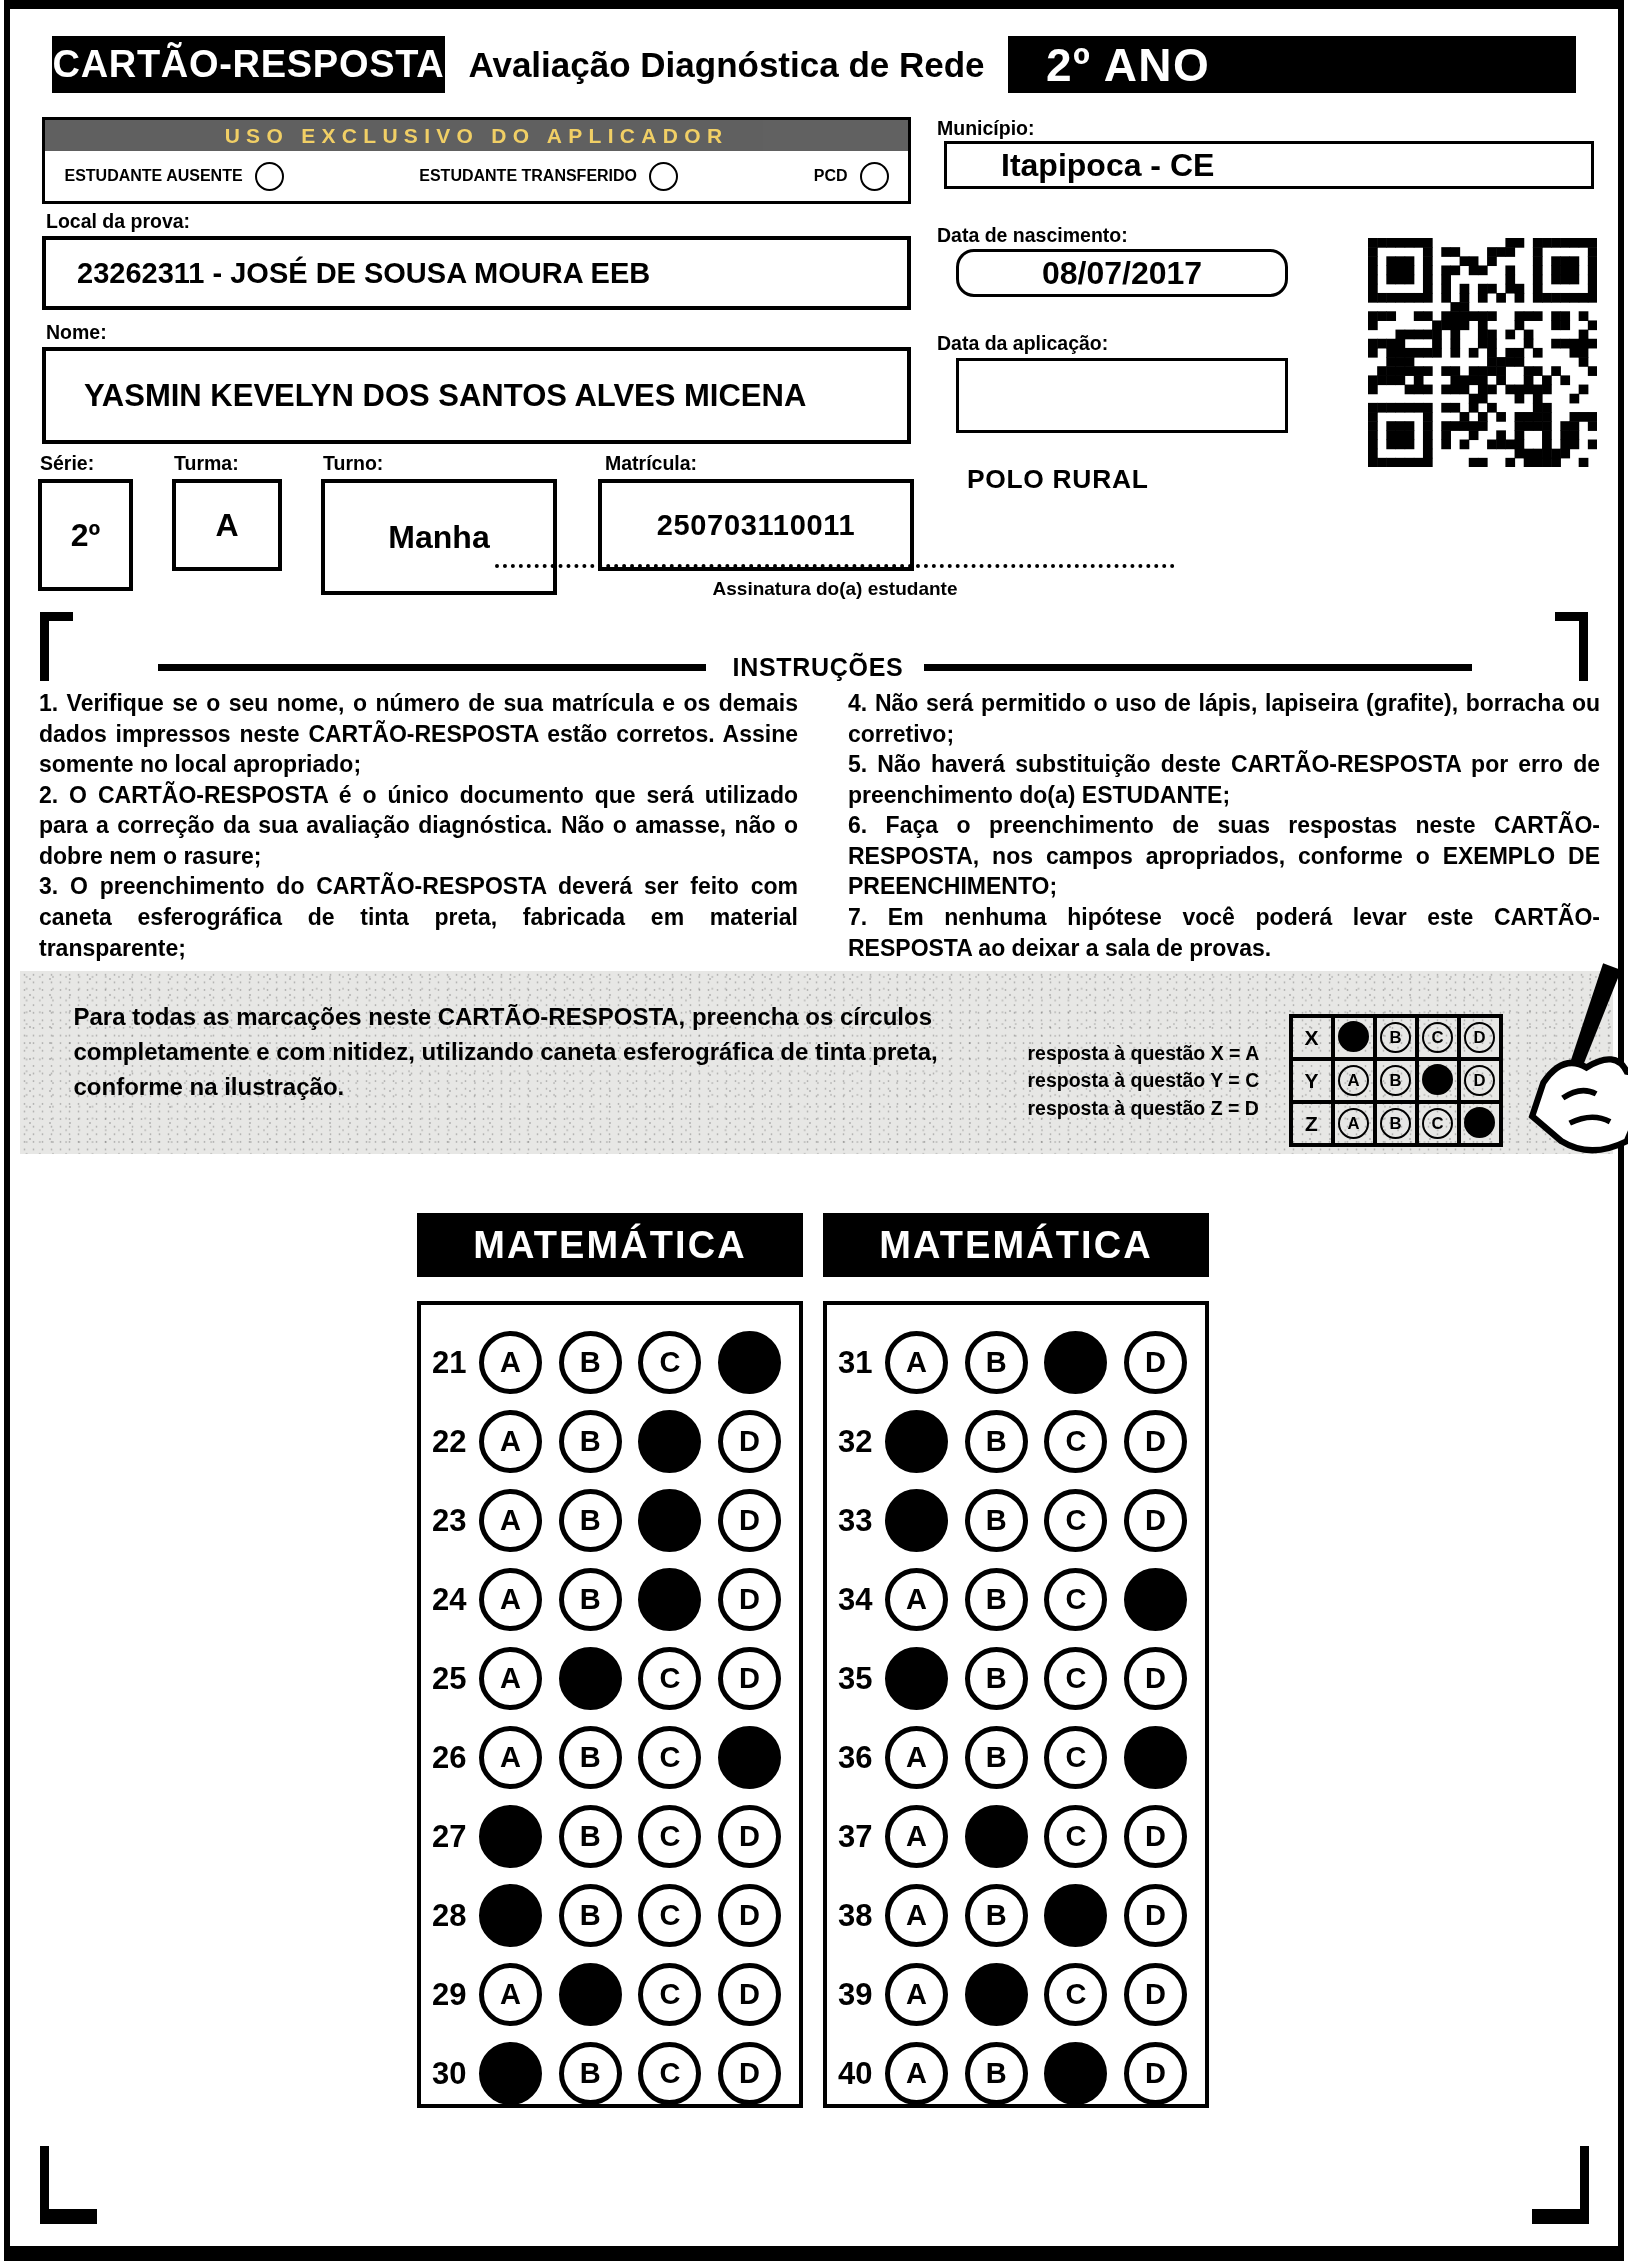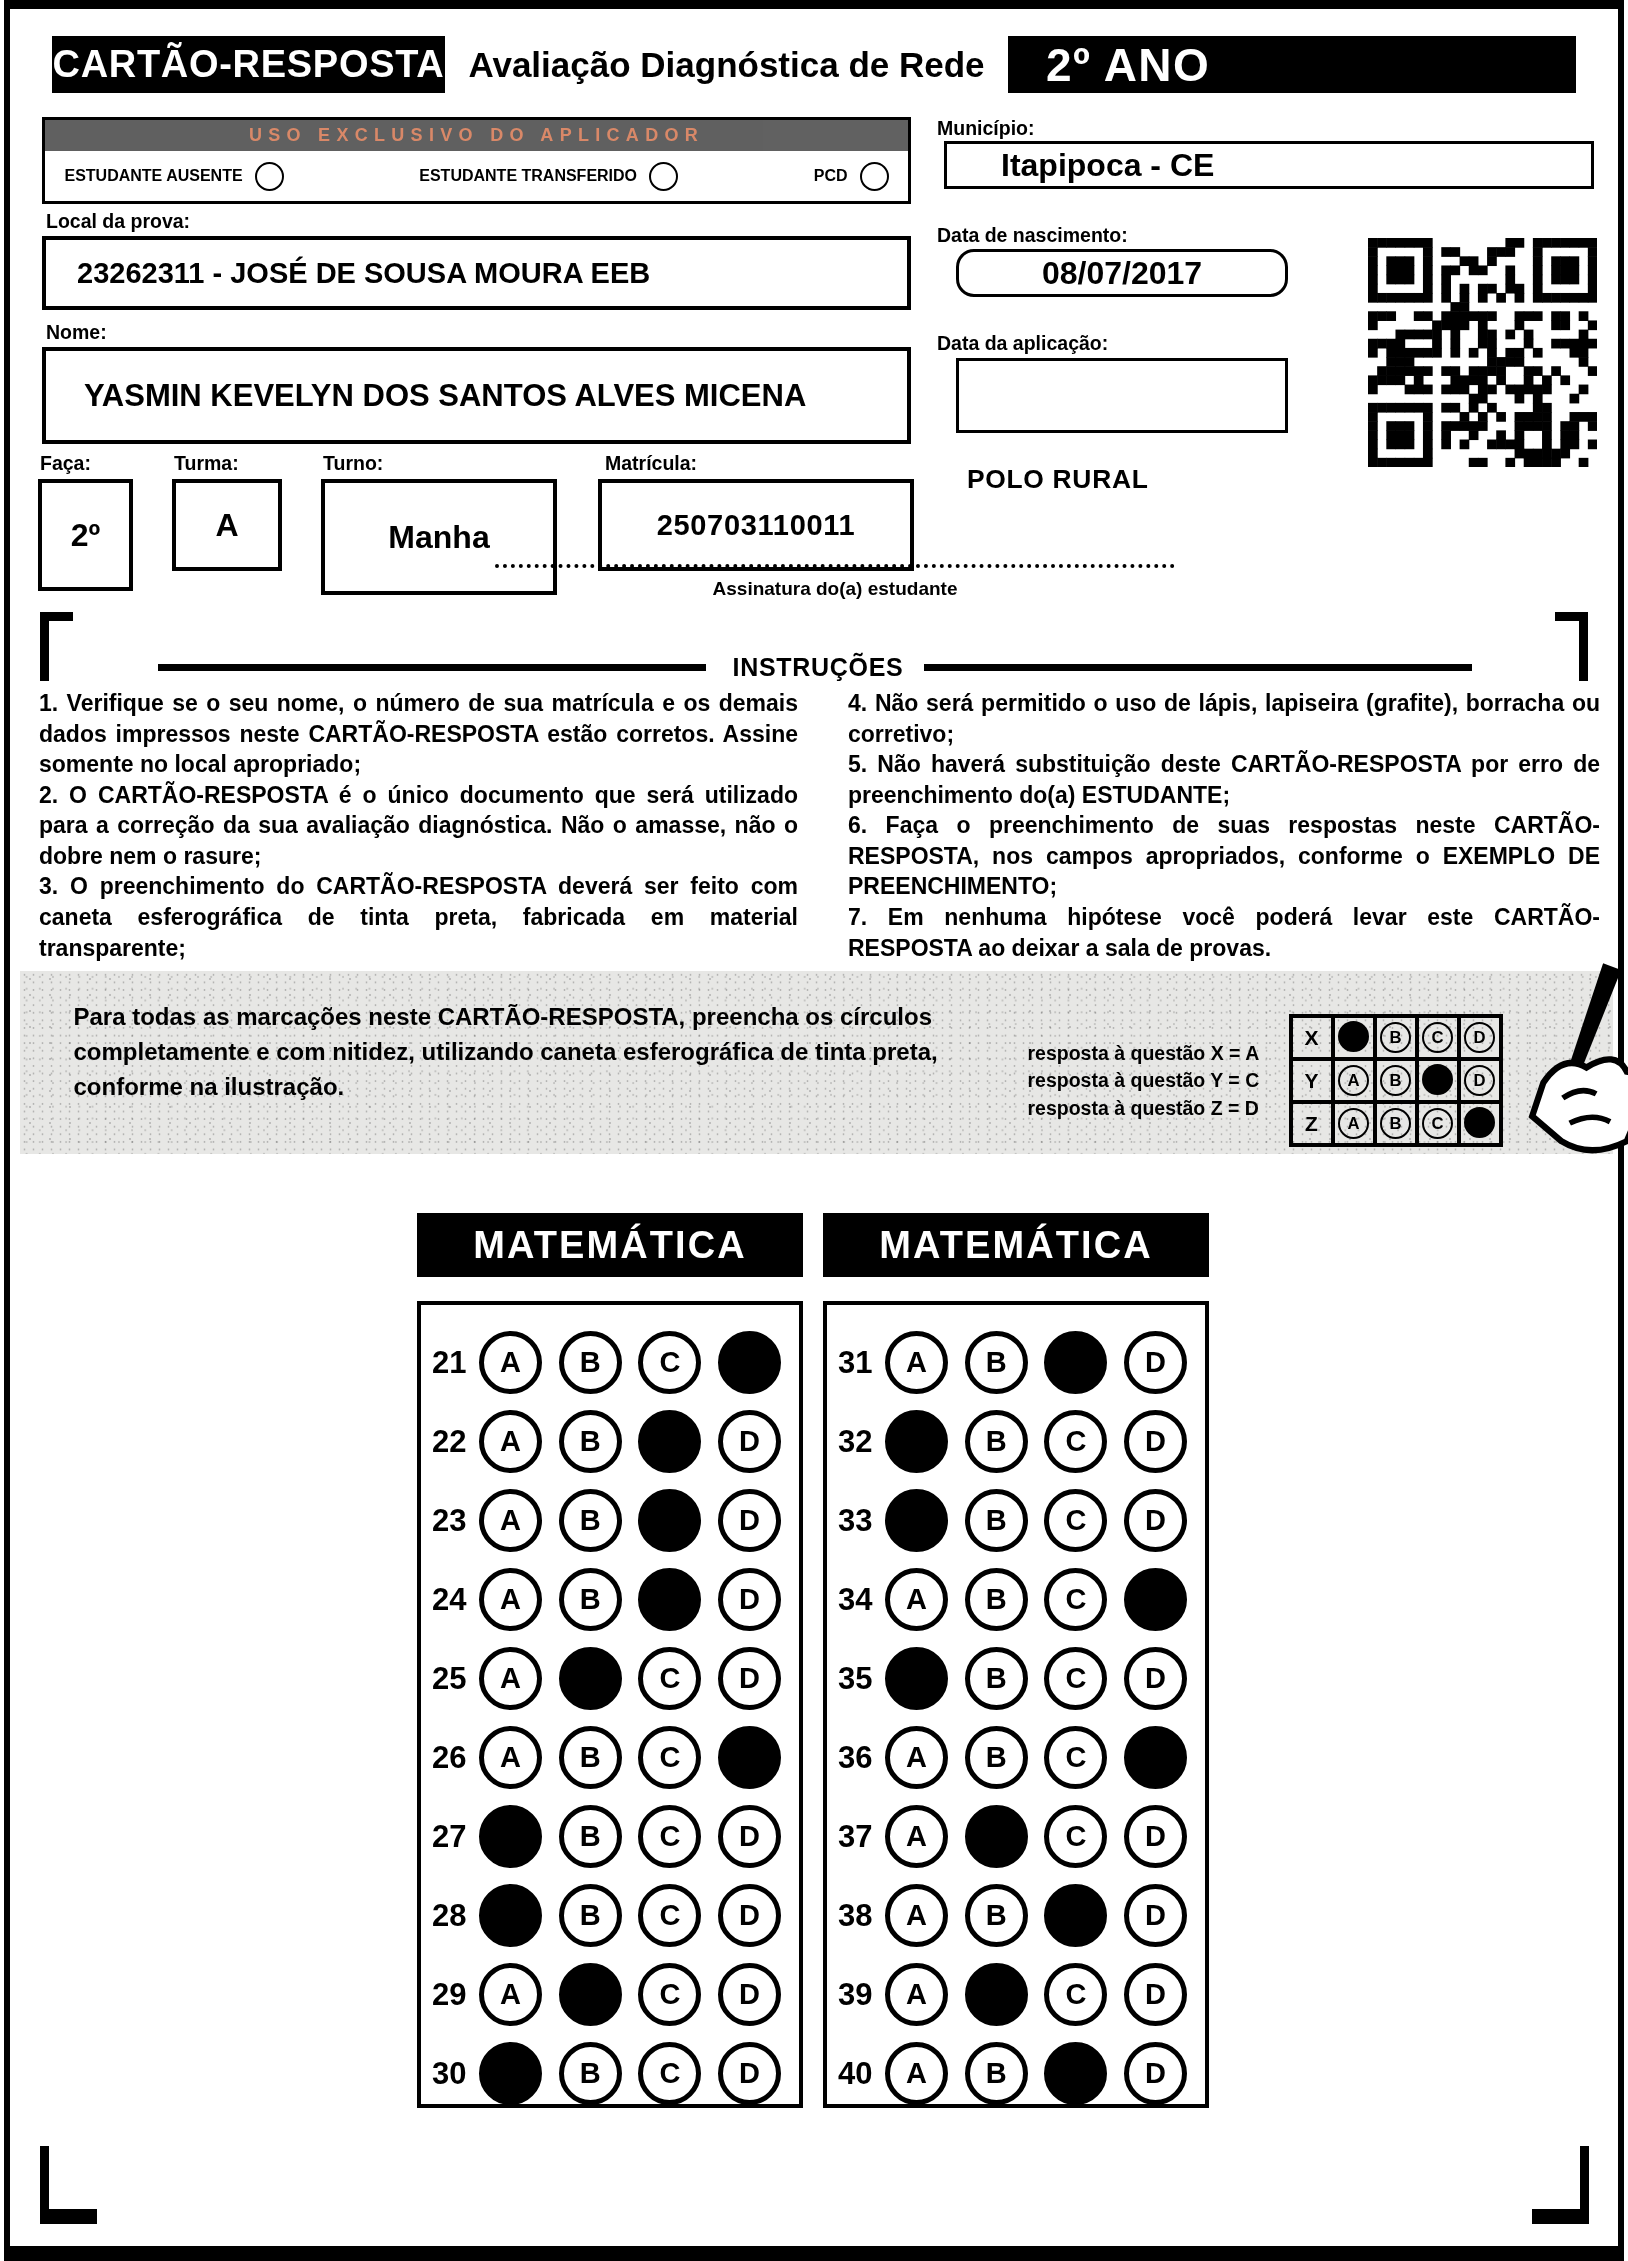--- a/index.html
+++ b/index.html
@@ -17,21 +17,21 @@
                  color:#fff; font-size:38px; font-weight:bold; letter-spacing:0.7px; }
   .header-mid { flex:0 0 563px; background:#fff; color:#000; display:flex; align-items:center; justify-content:center;
                 font-size:35px; font-weight:bold; }
   .header-right { flex:1; display:flex; align-items:center; color:#fff; font-size:46px; font-weight:bold;
                   padding-left:38px; letter-spacing:1.4px; }
 
   
   .applicator { position:absolute; left:42px; top:117px; width:869px; height:87px;
                 border:3.5px solid #000; display:flex; flex-direction:column; }
   .applicator-bar { height:31px; background:#000; display:flex; align-items:center; justify-content:center;
-                    color:#c2410c; opacity:.62; font-size:18px; font-weight:bold; letter-spacing:6.3px; }
+                    color:#eab308; opacity:.62; font-size:21px; font-weight:bold; letter-spacing:6.3px; }
   .applicator-row { flex:1; display:flex; align-items:center; justify-content:space-between; padding:0 19.5px; }
   .app-opt { display:flex; align-items:center; gap:12px; font-size:16px; font-weight:600; }
   .radio { width:29px; height:29px; border:2.8px solid #000; border-radius:50%; background:#fff; }
 
   
   .flabel { position:absolute; font-size:19.5px; font-weight:bold; }
   .fbox { position:absolute; border:4.2px solid #000; display:flex; align-items:center; background:#fff;
           font-weight:bold; }
   .box-local { left:42px; top:236px; width:869px; height:74px; font-size:29px; padding-left:31px; }
   .box-nome  { left:42px; top:347px; width:869px; height:97px; font-size:31px; padding-left:38px; }
@@ -131,21 +131,21 @@
       </div>
     </div>
   </div>
 
   <div class="flabel" style="left:46px; top:210px;">Local da prova:</div>
   <div class="fbox box-local">23262311 - JOSÉ DE SOUSA MOURA EEB</div>
 
   <div class="flabel" style="left:46px; top:321px;">Nome:</div>
   <div class="fbox box-nome">YASMIN KEVELYN DOS SANTOS ALVES MICENA</div>
 
-  <div class="flabel" style="left:40px; top:452px;">Faça:</div>
+  <div class="flabel" style="left:40px; top:452px;">Série:</div>
   <div class="flabel" style="left:174px; top:452px;">Turma:</div>
   <div class="flabel" style="left:323px; top:452px;">Turno:</div>
   <div class="flabel" style="left:605px; top:452px;">Matrícula:</div>
   <div class="fbox box-serie">2º</div>
   <div class="fbox box-turma">A</div>
   <div class="fbox box-turno">Manha</div>
   <div class="fbox box-matricula">250703110011</div>
 
   <div class="flabel" style="left:937px; top:117px;">Município:</div>
   <div class="fbox box-municipio">Itapipoca - CE</div>

